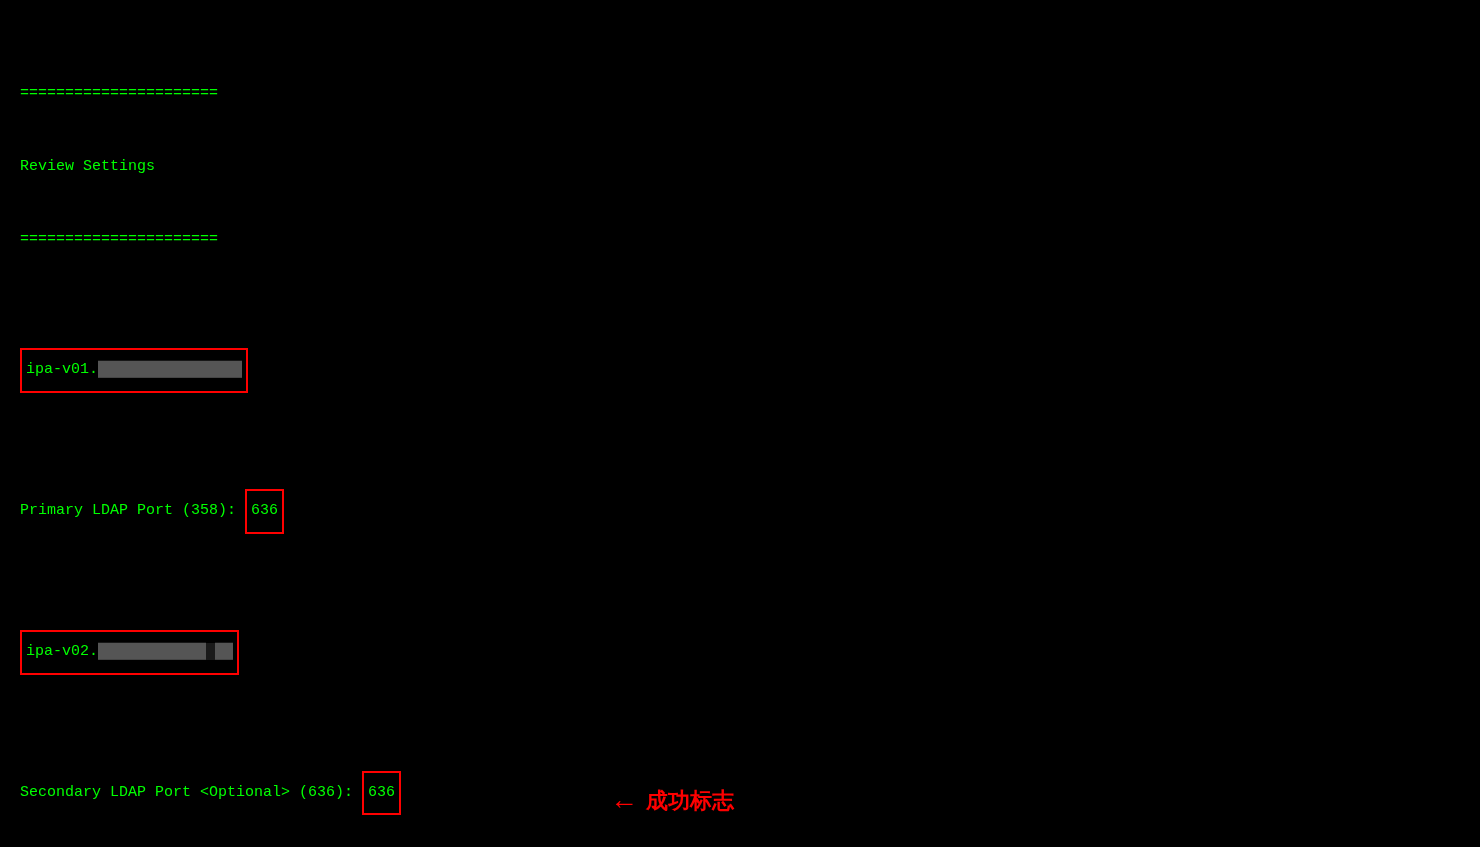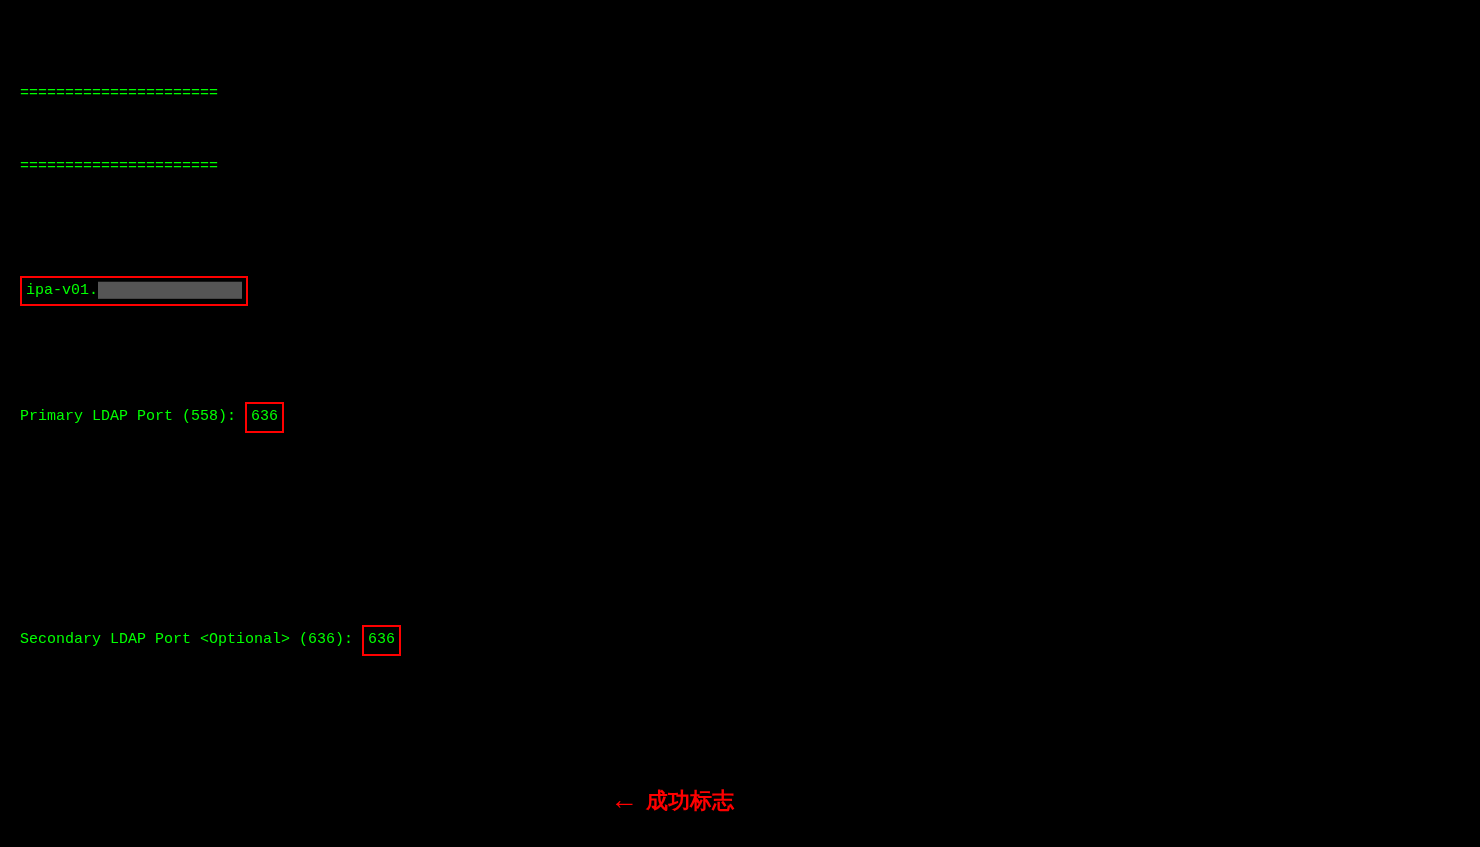--- a/index.html
+++ b/index.html
@@ -34,21 +34,21 @@
       line-height: 1.65;
     }
 
     .text {
       color: #00ff00;
       white-space: pre;
     }
 
     .highlighted-box {
       border: 2px solid #ff0000;
-      padding: 1px 4px;
+      padding: 8px 4px;
       color: #00ff00;
       white-space: pre;
       display: inline-block;
     }
 
     .separator {
       color: #00ff00;
     }
 
     .arrow-annotation {
@@ -69,36 +69,40 @@
   </style>
 </head>
 <body>
 
 <div class="terminal-content">
 
   <div class="line">
     <span class="separator text">======================</span>
   </div>
   <div class="line">
+    <span class="text">Review Settings</span>
+  </div>
+  <div class="line">
     <span class="separator text">======================</span>
   </div>
 
   
   <div class="line">
     <span class="highlighted-box">ipa-v01.<span style="background:#1a1a1a;color:#555">████████████████</span></span>
   </div>
 
   
   <div class="line">
-    <span class="text">Primary LDAP Port (558): </span>
+    <span class="text">Primary LDAP Port (358): </span>
     <span class="highlighted-box">636</span>
   </div>
 
   
   <div class="line">
+    <span class="highlighted-box">ipa-v02.<span style="background:#1a1a1a;color:#555">████████████ ██</span></span>
   </div>
 
   
   <div class="line">
     <span class="text">Secondary LDAP Port &lt;Optional&gt; (636): </span>
     <span class="highlighted-box">636</span>
   </div>
 
   
   

